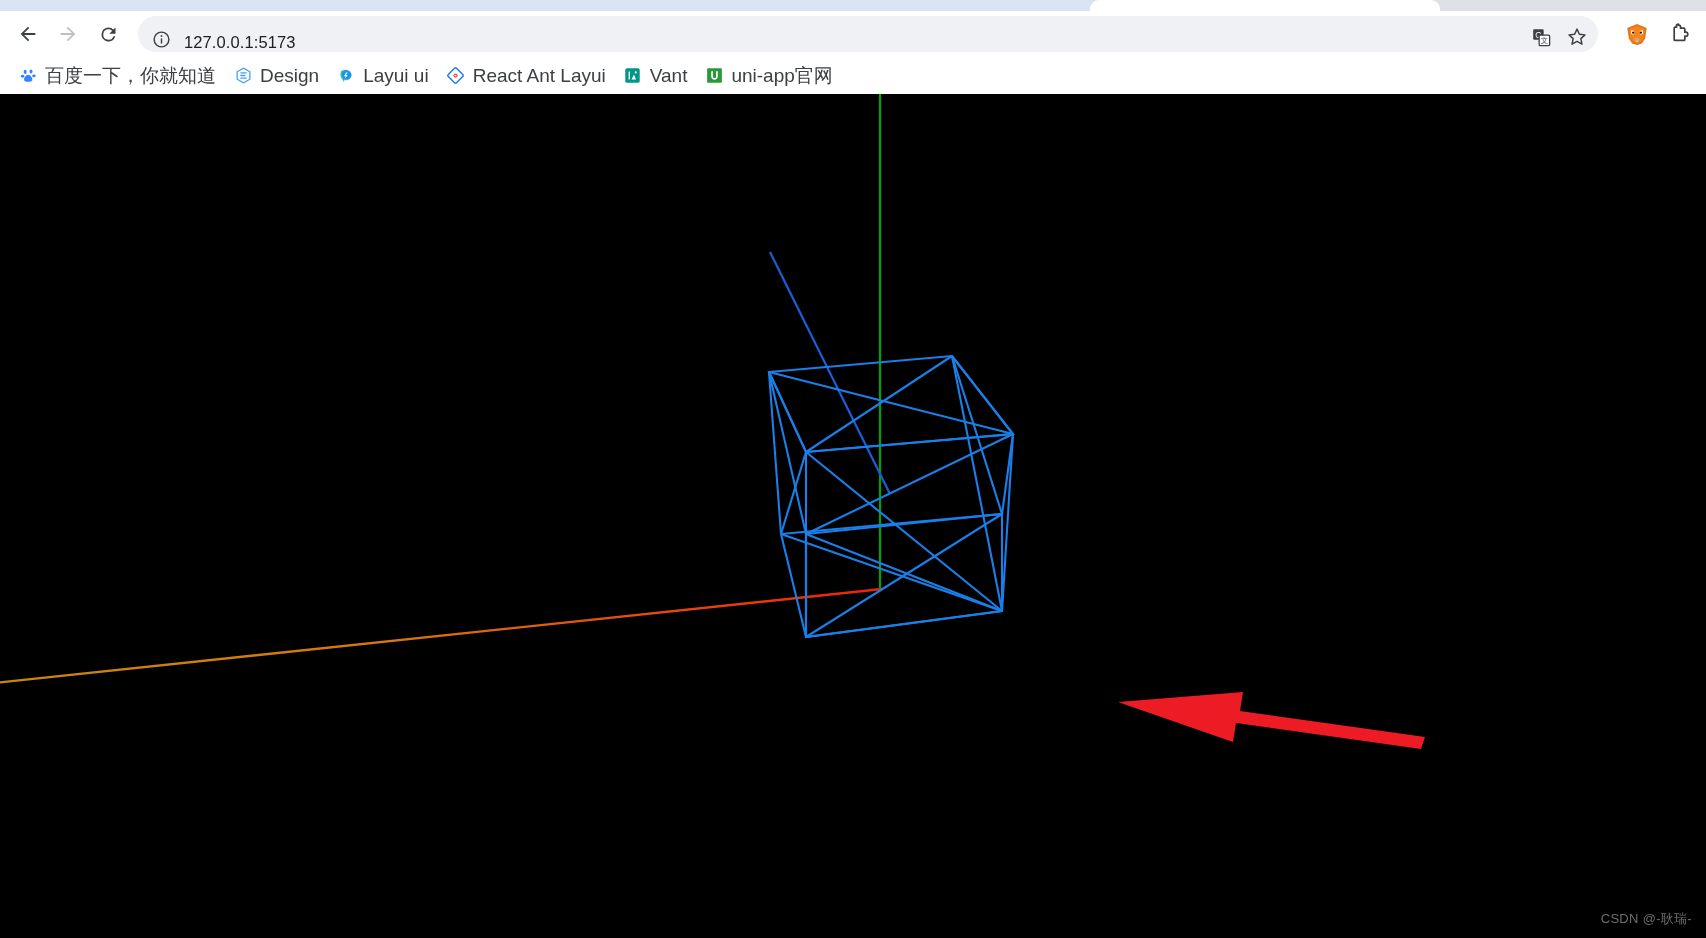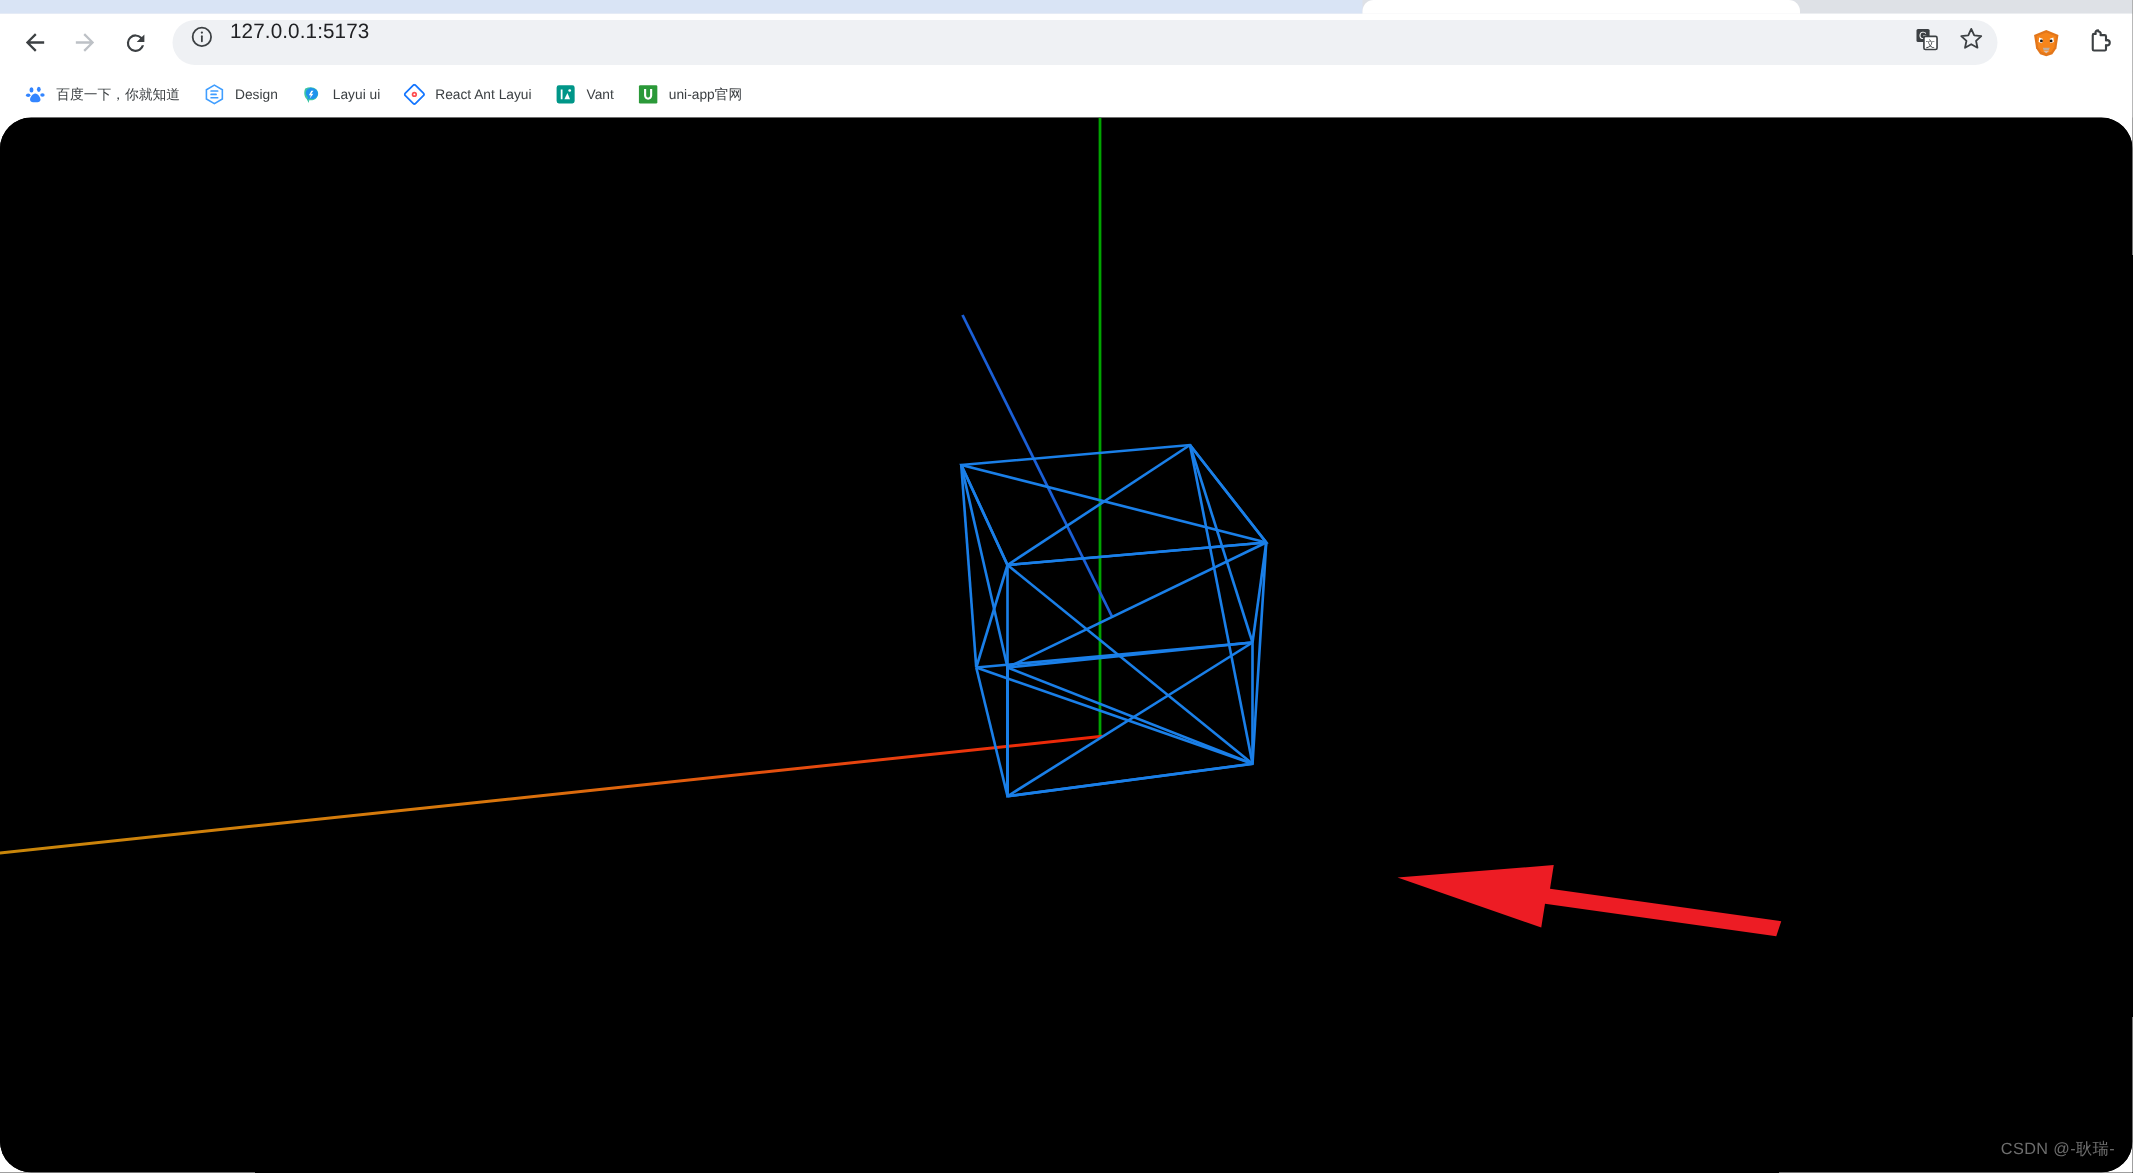--- a/index.html
+++ b/index.html
@@ -30,21 +30,21 @@
   }
   .navbtn {
     width:40px; height:40px; border-radius:50%;
     display:flex; align-items:center; justify-content:center;
     cursor:pointer; flex:none;
   }
   .navbtn svg { display:block; }
 
   .omnibox {
     flex:1; height:36px; background:#eff1f4; border-radius:18px;
-    display:flex; align-items:flex-start; margin:0 8px 0 10px;
+    display:flex; align-items:flex-end; margin:0 8px 0 10px;
     padding:0 6px 0 10px; min-width:0;
   }
   .omni-icon {
     width:26px; height:26px; border-radius:50%;
     display:flex; align-items:center; justify-content:center; flex:none;
   }
   .omni-url {
     flex:1; font-size:16.5px; color:#202124; margin-left:10px;
     white-space:nowrap; overflow:hidden; letter-spacing:.1px;
   }
@@ -63,26 +63,26 @@
   
   .bookmarks {
     height:37px; background:#fff; display:flex; align-items:center;
     padding-left:10px; gap:0;
   }
   .bm {
     display:flex; align-items:center; gap:8px; height:28px;
     padding:0 9px; border-radius:4px; cursor:pointer; white-space:nowrap;
   }
   .bm-ico { width:18px; height:18px; flex:none; display:flex; align-items:center; justify-content:center; }
-  .bm-label { font-size:11px; color:#3c4043; }
+  .bm-label { font-size:19px; color:#3c4043; }
 
   
   .viewport {
     position:absolute; left:0; top:94px; width:1706px; height:844px;
-    background:#000; overflow:hidden;border-radius:25px;
+    background:#000; overflow:hidden;
   }
   .viewport svg { display:block; }
 
   .watermark {
     position:absolute; right:14px; bottom:10px;
     font-size:13px; color:#6d6d6d; letter-spacing:.3px;
     user-select:none; pointer-events:none;
   }
 </style>
 </head>

